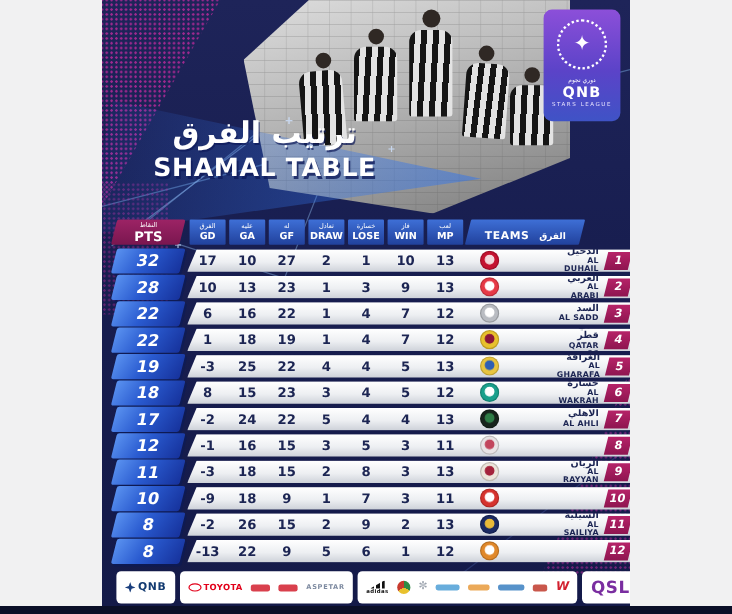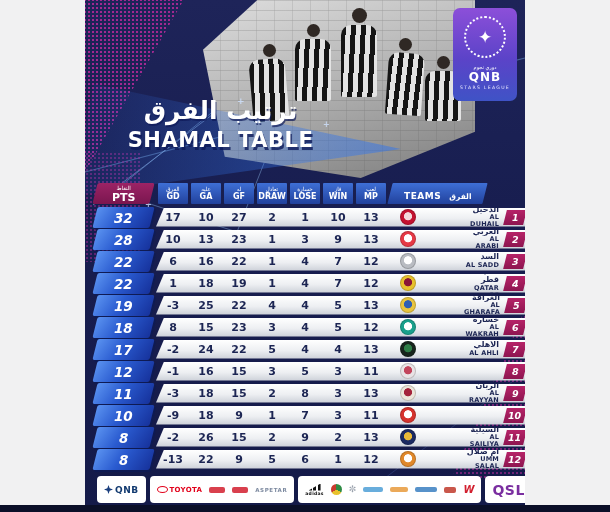--- a/index.html
+++ b/index.html
@@ -465,24 +465,20 @@
             </div>
             <div class="bar">
               <div class="cell">-13</div>
               <div class="cell">22</div>
               <div class="cell">9</div>
               <div class="cell">5</div>
               <div class="cell">6</div>
               <div class="cell">1</div>
               <div class="cell">12</div>
               <div class="crest" style="background: radial-gradient(circle at 50% 45%, rgb(255, 255, 255) 0px, rgb(255, 255, 255) 36%, rgb(224, 136, 42) 42%);"></div>
-              <div class="names">
-                <div class="ar">أم صلال</div>
-                <div class="en">UMM SALAL</div>
-              </div>
               <div class="rank">
                 <span>12</span>
               </div>
             </div>
           </div>
         </div>
     </div>
 
     <div class="footer">
       <div class="sp-box">

